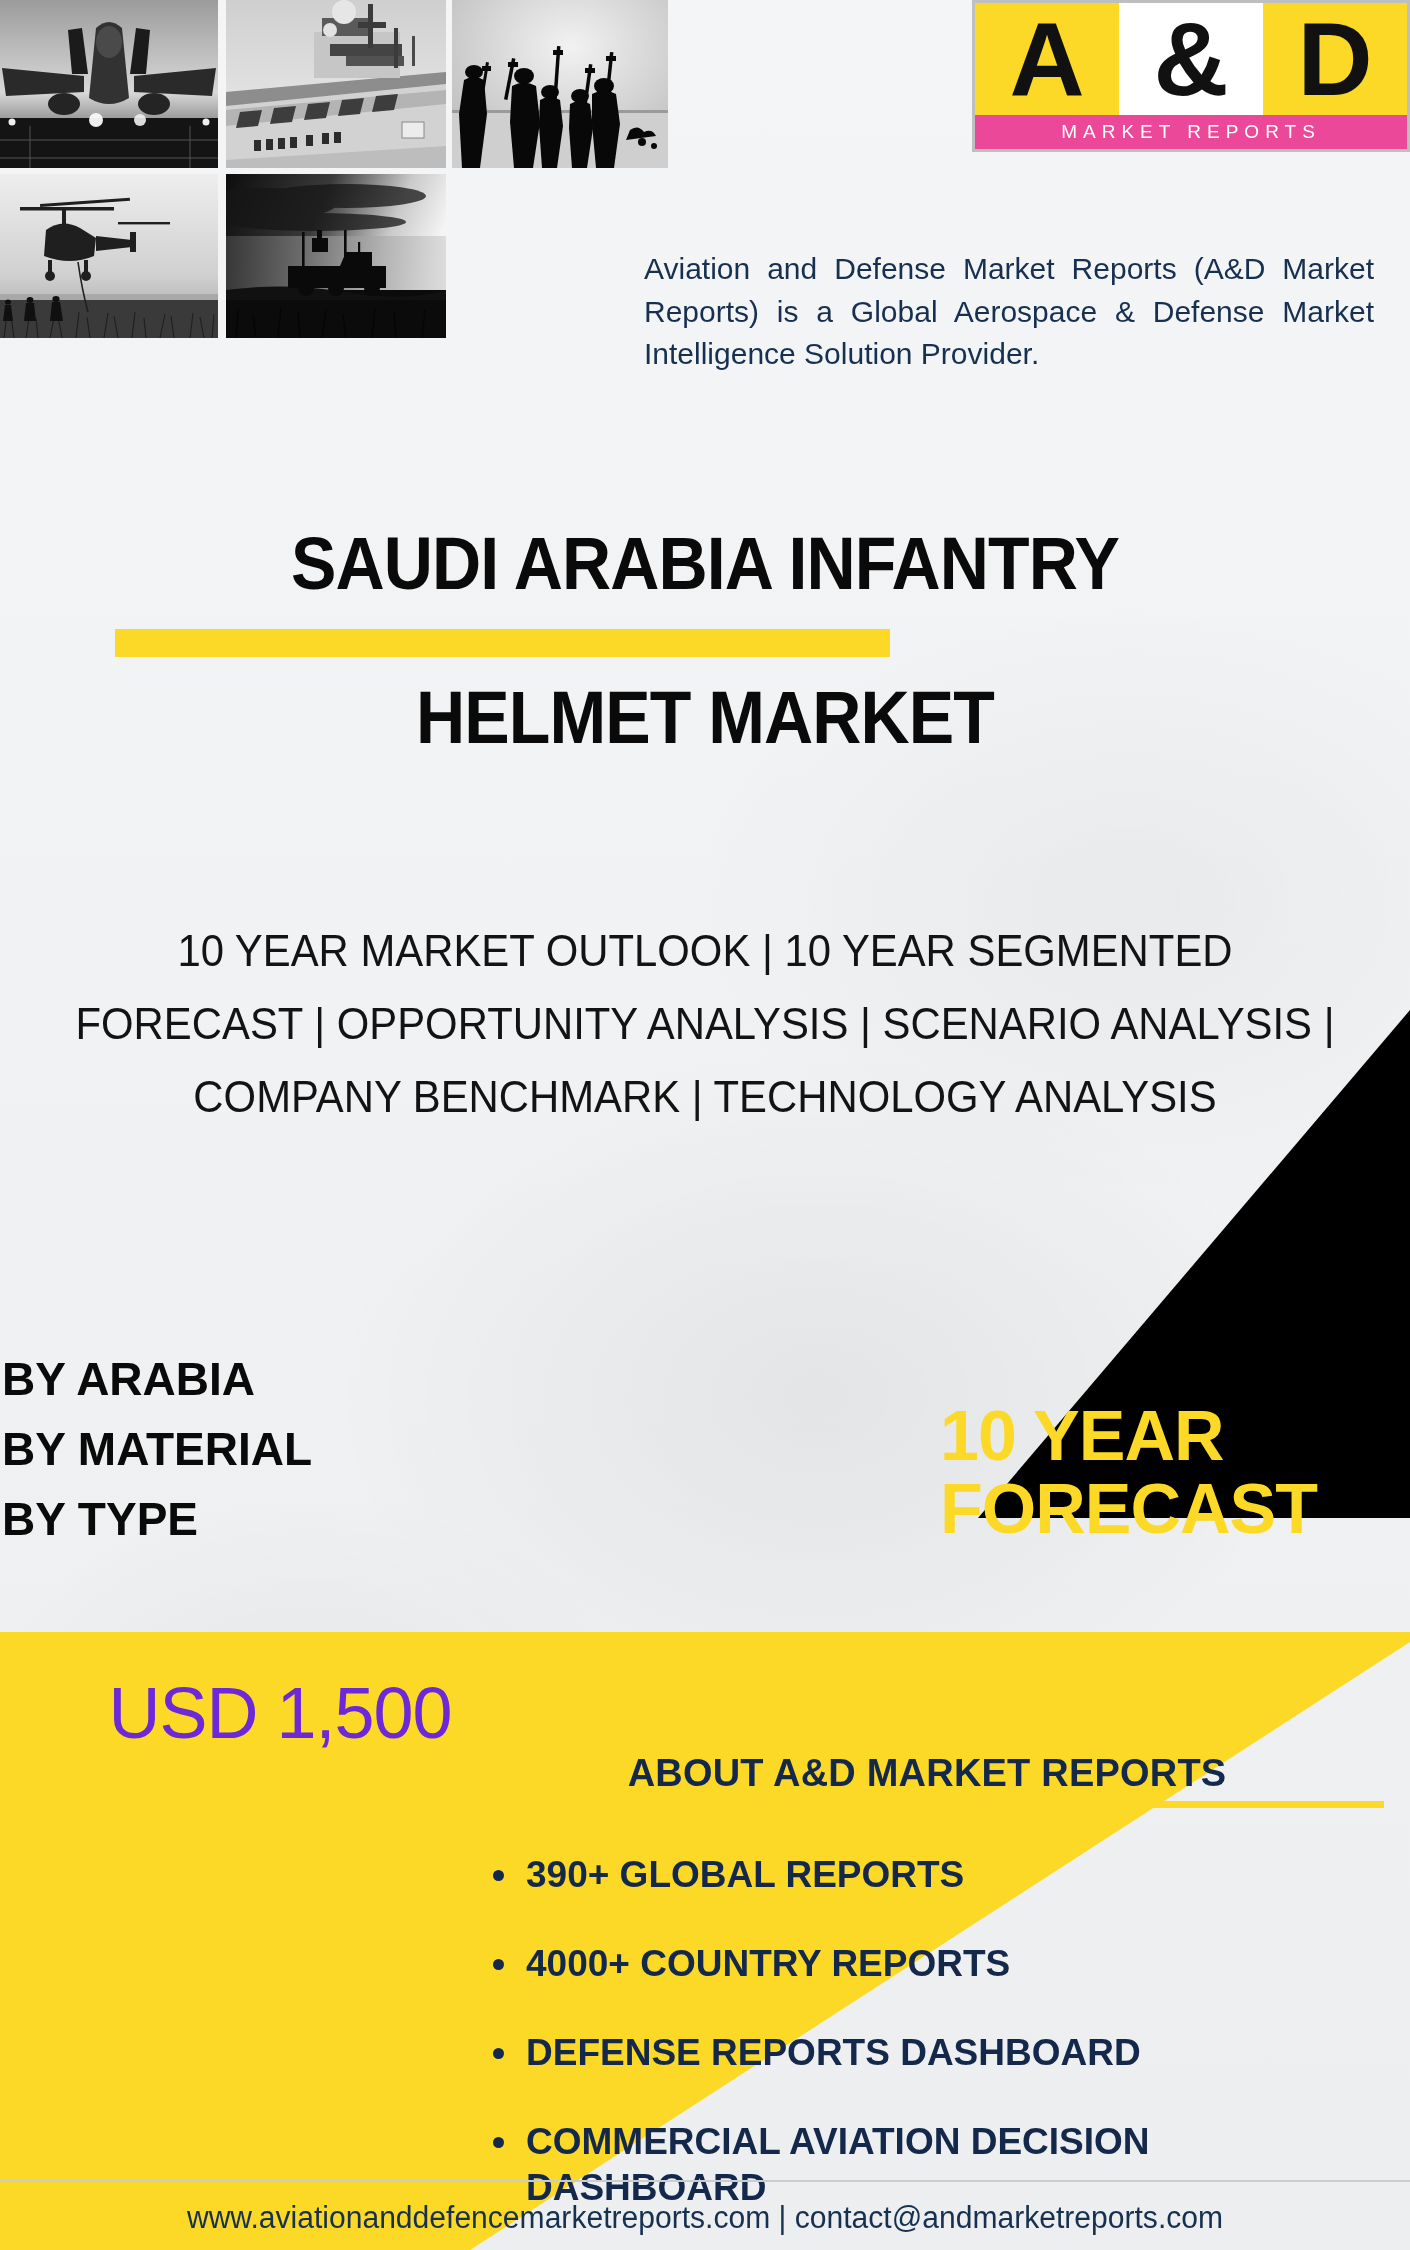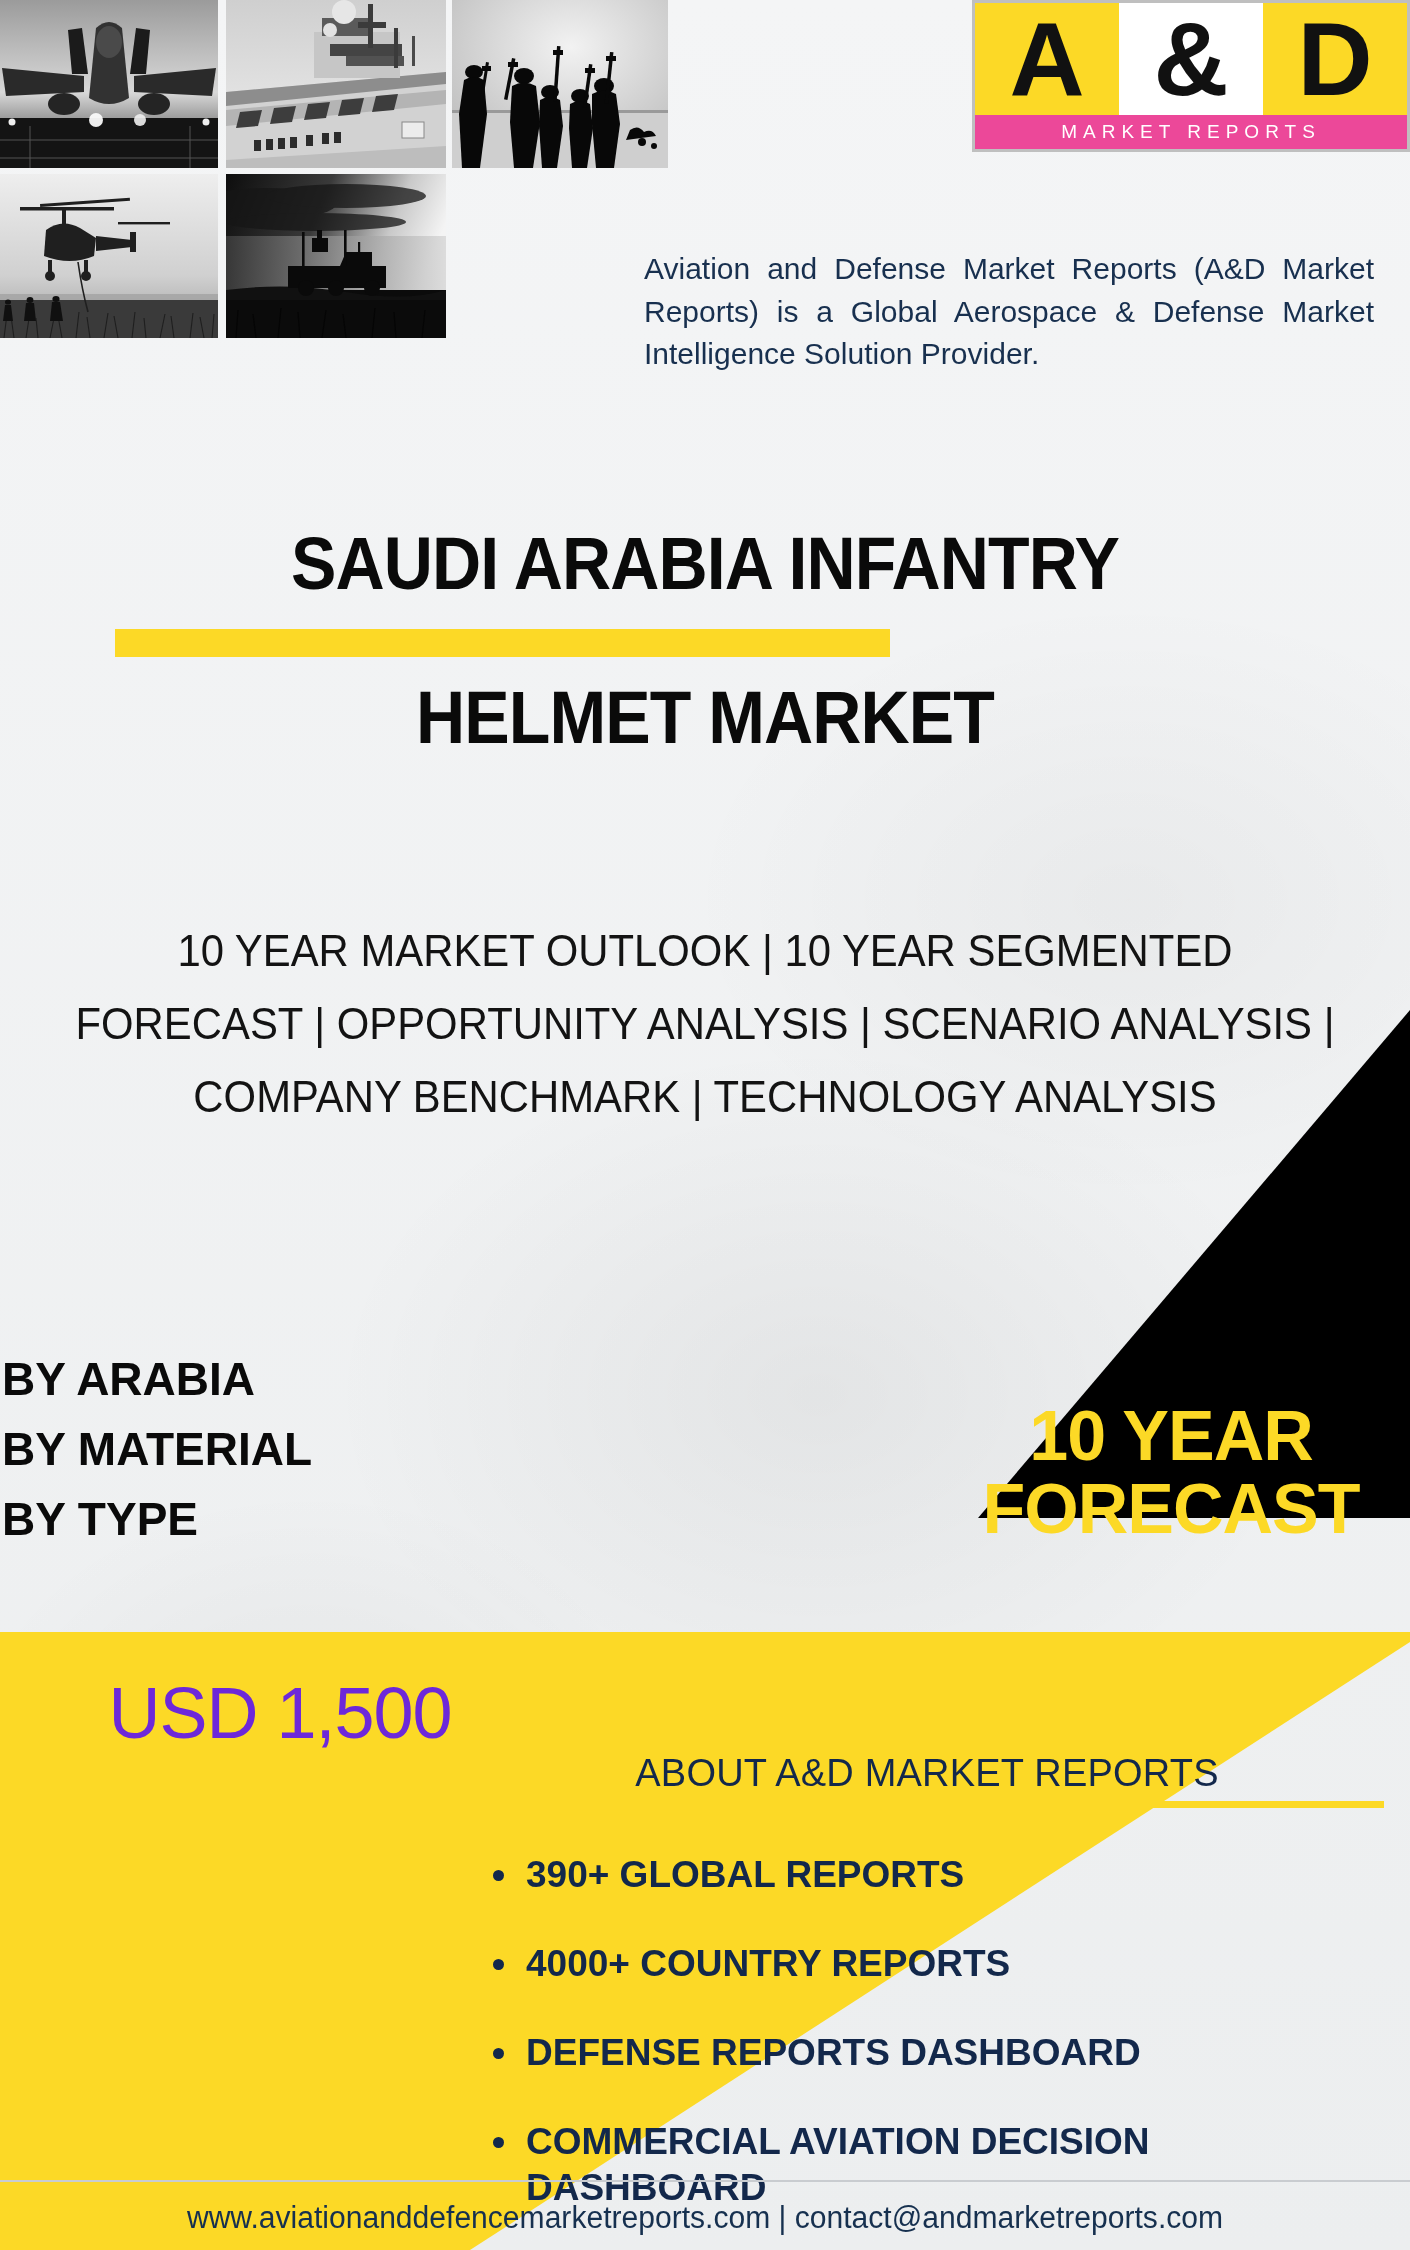--- a/index.html
+++ b/index.html
@@ -87,21 +87,21 @@
 
   
   #black-wedge{
     position:absolute; left:0; top:0; width:1410px; height:2250px;
     pointer-events:none;
   }
 
   
   #forecast{
     position:absolute; right:0; top:1400px; width:470px;
-    text-align:center; padding-right:8px;
+    text-align:left; padding-right:8px;
     color:#fcd926; font-weight:700; font-size:70px; line-height:1.04;
     letter-spacing:-1px;
   }
 
   
   #segments{
     position:absolute; left:0; top:1345px; width:620px;
     color:#0a0a0a; font-weight:700; font-size:46px; line-height:1.52;
     padding-left:2px;
   }
@@ -109,21 +109,21 @@
   
   #price{
     position:absolute; left:0; top:1672px; width:560px;
     text-align:center; color:#6d28d9;
     font-weight:400; font-size:72px; letter-spacing:-1px;
   }
 
   
   #about-panel{ position:absolute; left:462px; top:1752px; width:930px; }
   #about-heading{
-    color:#13284b; font-weight:400; font-size:38px; text-align:center;
+    color:#13284b; font-weight:700; font-size:38px; text-align:center;
     letter-spacing:.2px;
   }
   #about-underline{ height:7px; background:#fcd926; margin:6px 8px 0 8px; }
   #about-list{ margin-top:30px; padding-left:60px; color:#13284b; }
   #about-list li{
     font-size:37px; font-weight:700; line-height:1.22; margin-bottom:3px;
     list-style:disc; padding-left:4px;margin-top:44px;
   }
 
   

